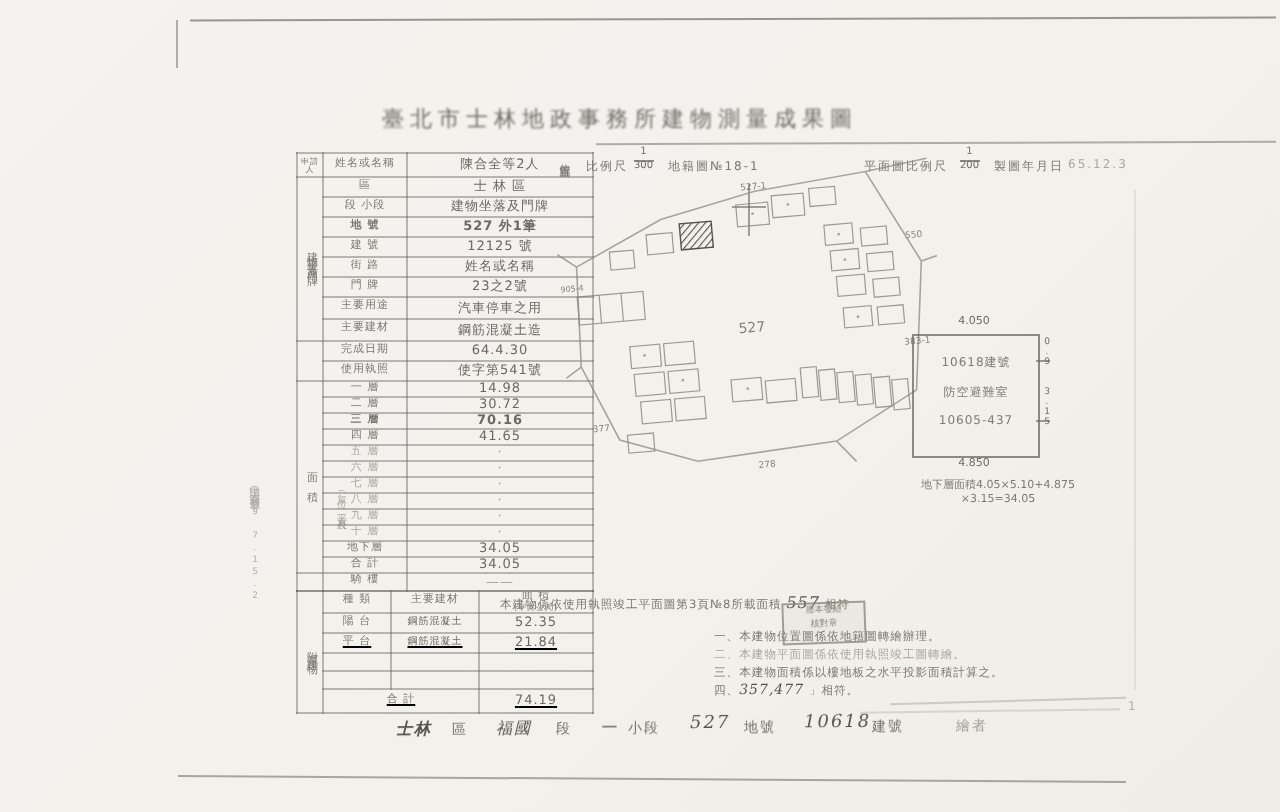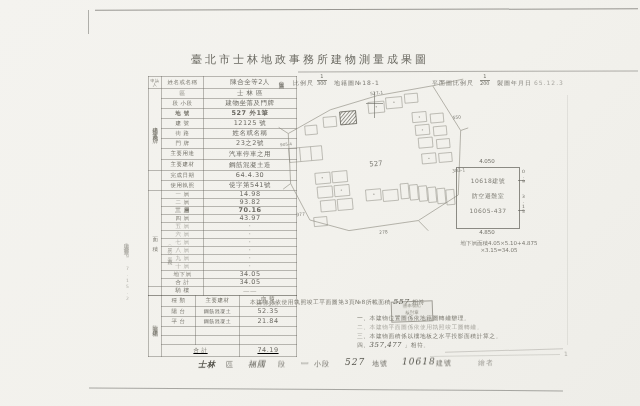--- a/index.html
+++ b/index.html
@@ -124,29 +124,29 @@
         <td class="val">使字第541號</td>
       </tr>
 
       <tr style="height:8px;">
         <td class="grp" rowspan="12"><span>面 積</span></td>
         <td class="lab">一 層</td>
         <td class="val num">14.98</td>
       </tr>
       <tr style="height:8px;">
             <td class="lab">二 層</td>
-            <td class="val num">93.82</td>
+            <td class="val num">30.72</td>
           </tr>
       <tr style="height:8px;font-weight:bold;">
             <td class="lab">三 層</td>
             <td class="val num">70.16</td>
           </tr>
       <tr style="height:8px;">
             <td class="lab">四 層</td>
-            <td class="val num">43.97</td>
+            <td class="val num">41.65</td>
           </tr>
       <tr style="height:8px;">
             <td class="lab faint">五 層</td>
             <td class="val num faint">·</td>
           </tr>
       <tr style="height:8px;">
             <td class="lab faint">六 層</td>
             <td class="val num faint">·</td>
           </tr>
       <tr style="height:8px;">
@@ -196,21 +196,21 @@
         <td class="lab">
           <div>面 積</div>
           <div style="font-size:4px;">(平方公尺)</div>
         </td>
       </tr>
       <tr style="height:10px;">
         <td class="lab">陽 台</td>
         <td class="val" style="font-size:5px;">鋼筋混凝土</td>
         <td class="val num">52.35</td>
       </tr>
-      <tr style="height:10px;">
+      <tr style="height:10px;text-decoration:underline;">
         <td class="lab">平 台</td>
         <td class="val" style="font-size:5px;">鋼筋混凝土</td>
         <td class="val num">21.84</td>
       </tr>
       <tr style="height:9px;">
         <td></td>
         <td></td>
         <td></td>
       </tr>
       <tr style="height:9px;">

